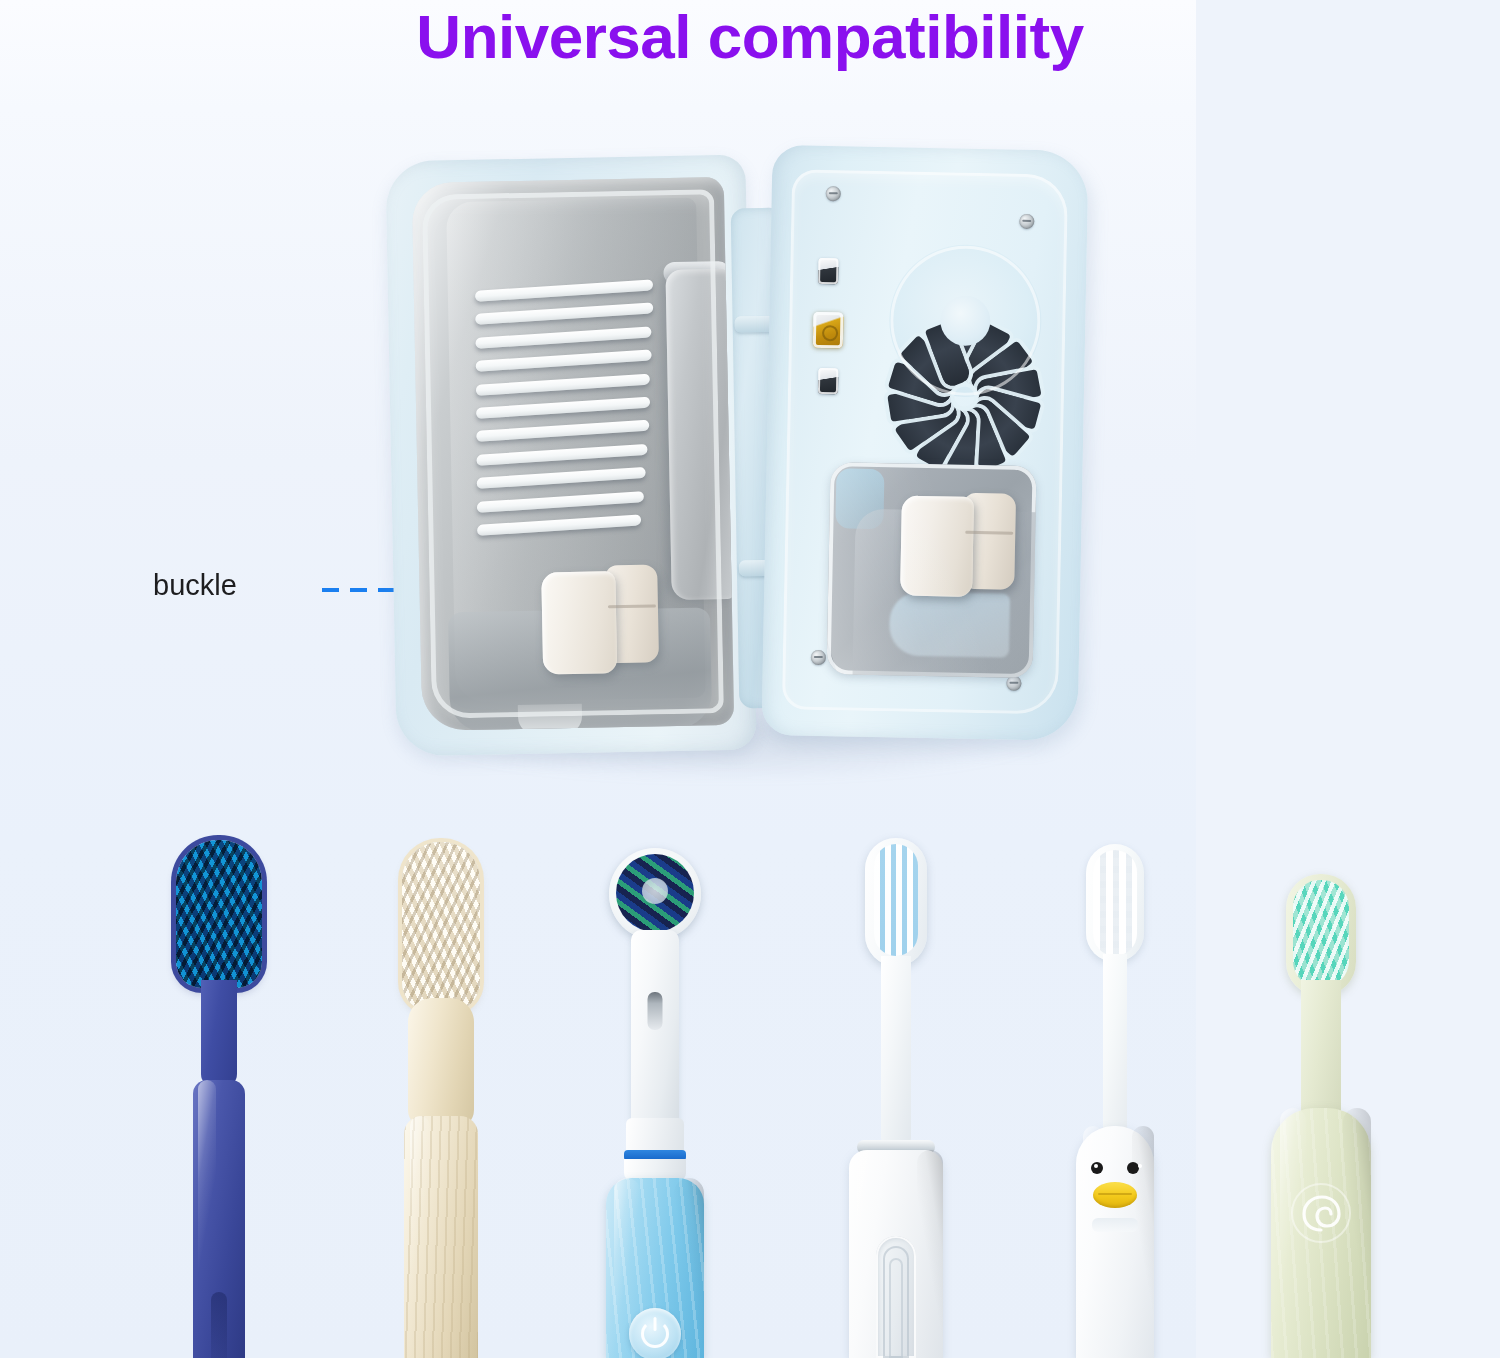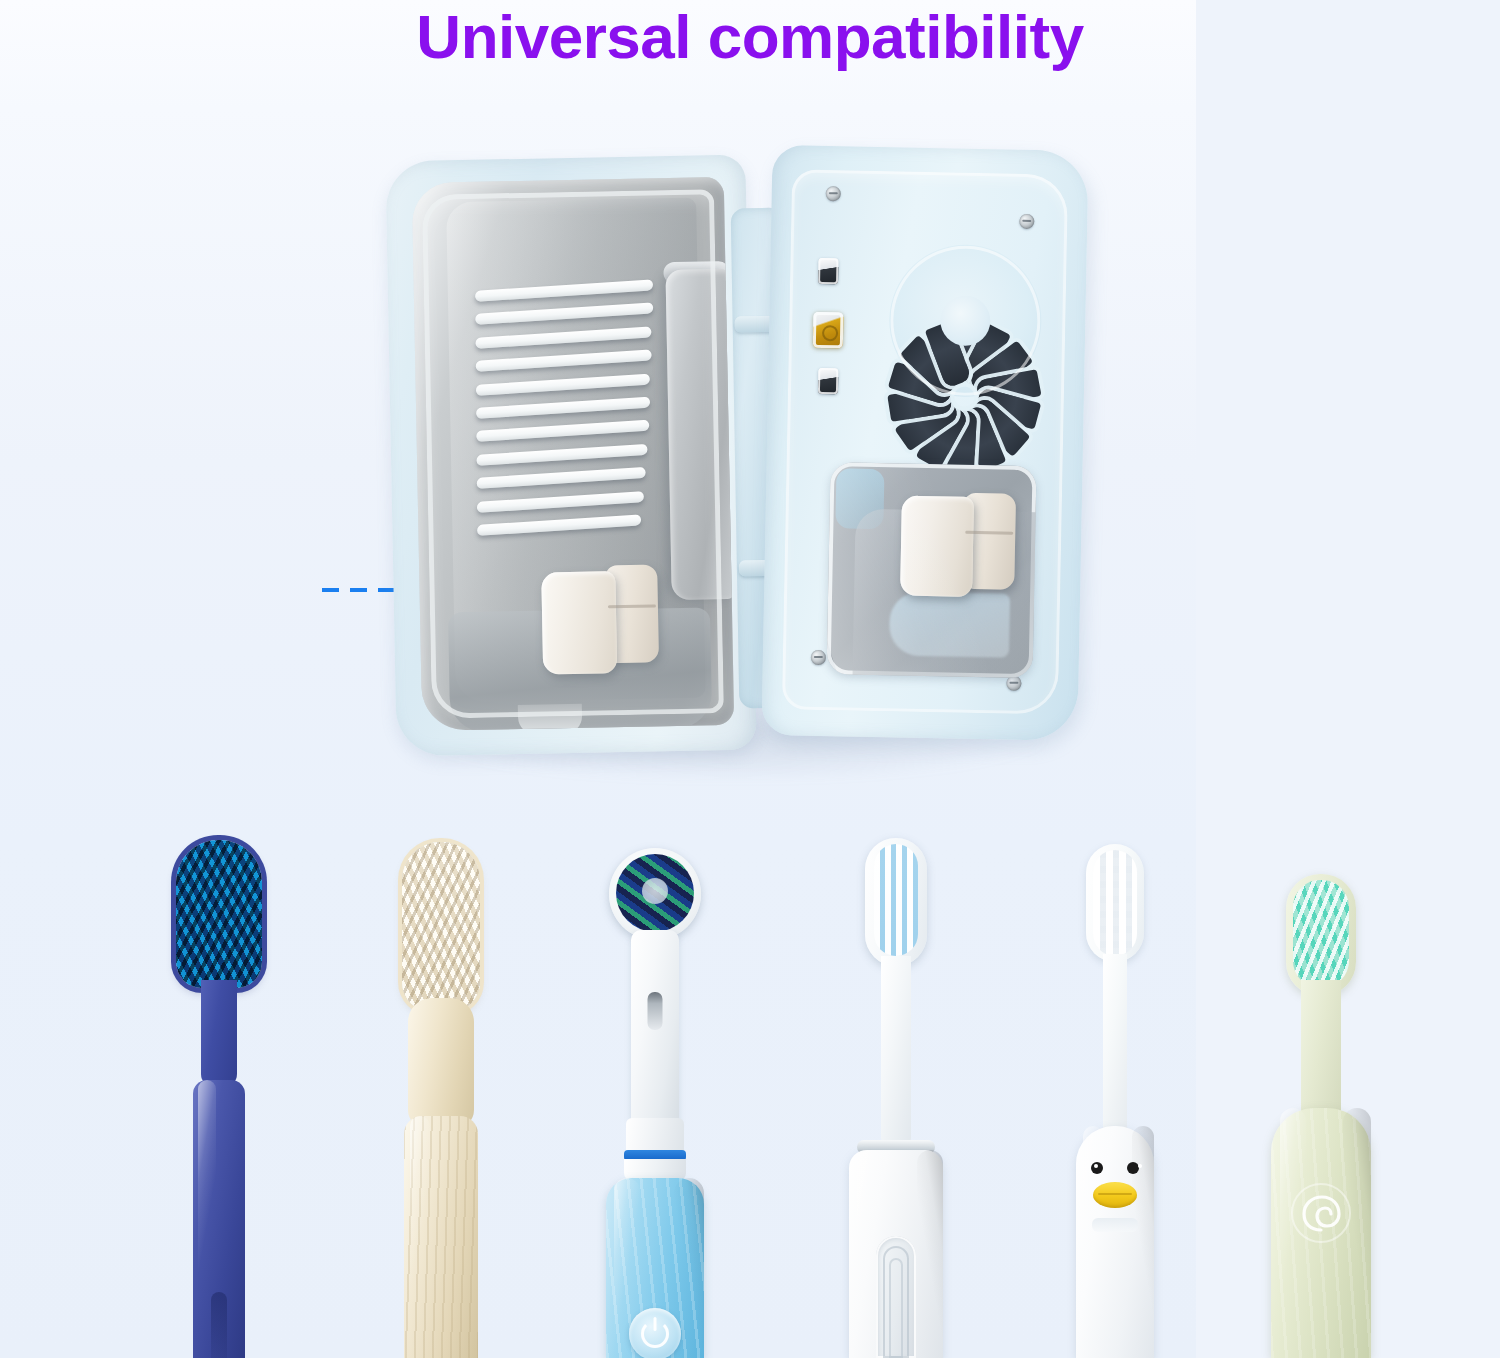--- a/index.html
+++ b/index.html
@@ -313,20 +313,21 @@
   }
 </style>
 </head>
 <body>
 
 <div id="stage">
 
   <div id="title">Universal compatibility</div>
 
   <div id="annot-label">
+    <div>buckle</div>
   </div>
   <div id="annot-line"></div>
   <div id="annot-dot"></div>
 
   <div id="case">
     <div id="case-shadow"></div>
 
     <div id="half-left">
       <div id="tray">
         <div id="tray-back"></div>

